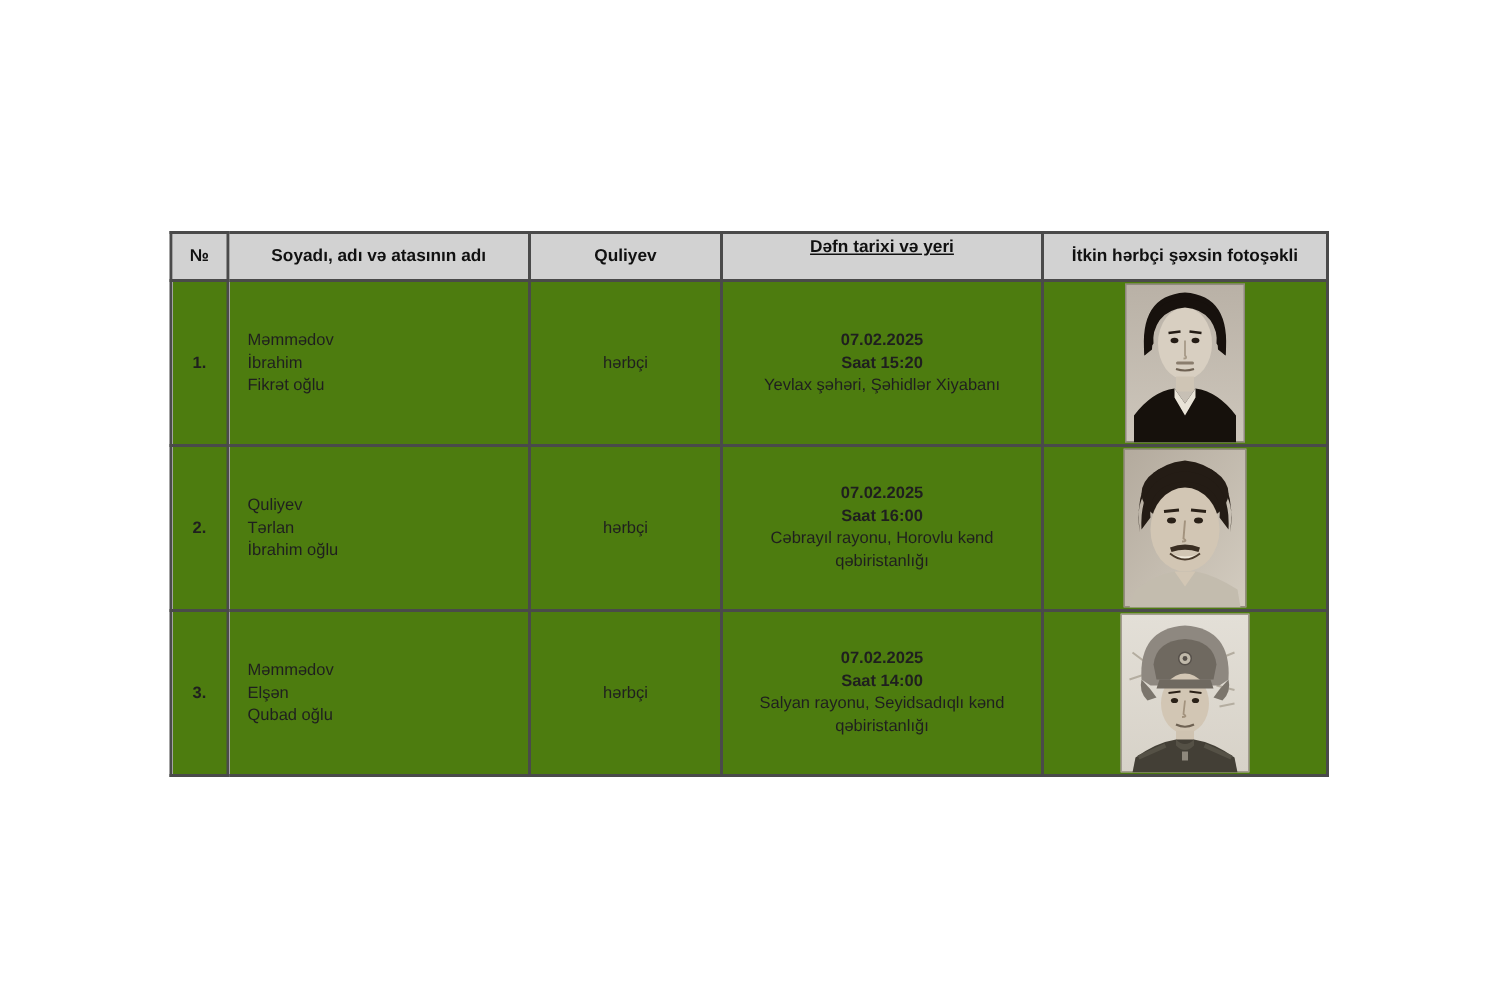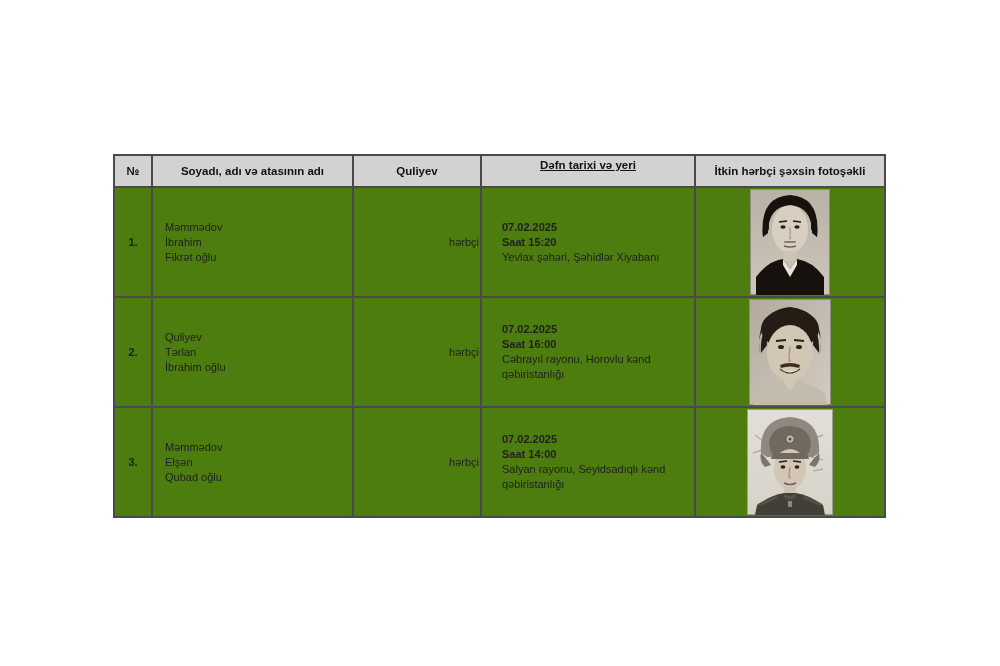--- a/index.html
+++ b/index.html
@@ -21,22 +21,22 @@
   }
   table.persons thead th{
     background:#d2d2d2;font-weight:bold;font-size:11.5px;color:#111;
     height:26px;text-align:center;vertical-align:middle;padding:1px 3px;
   }
   table.persons thead th.va-top{vertical-align:top;padding-top:3px;text-decoration:underline;}
   table.persons tbody tr{height:110px;}
   table.persons tbody td{font-size:11px;vertical-align:middle;background:#4d7c0f;}
   td.cell-no{text-align:center;font-weight:bold;}
   td.cell-name{padding-left:12px;line-height:15px;}
-  td.cell-status{text-align:right;}
-  td.cell-date{line-height:15px;padding:0 20px;}
+  td.cell-status{text-align:center;}
+  td.cell-date{text-align:center;line-height:15px;padding:0 0;}
   td.cell-date .bold-line{font-weight:bold;}
   td.cell-photo{text-align:center;padding:0;}
   .photo-frame{
     display:inline-block;vertical-align:middle;line-height:0;
   }
   .photo-frame svg{display:block;}
 </style>
 </head>
 <body>
 

